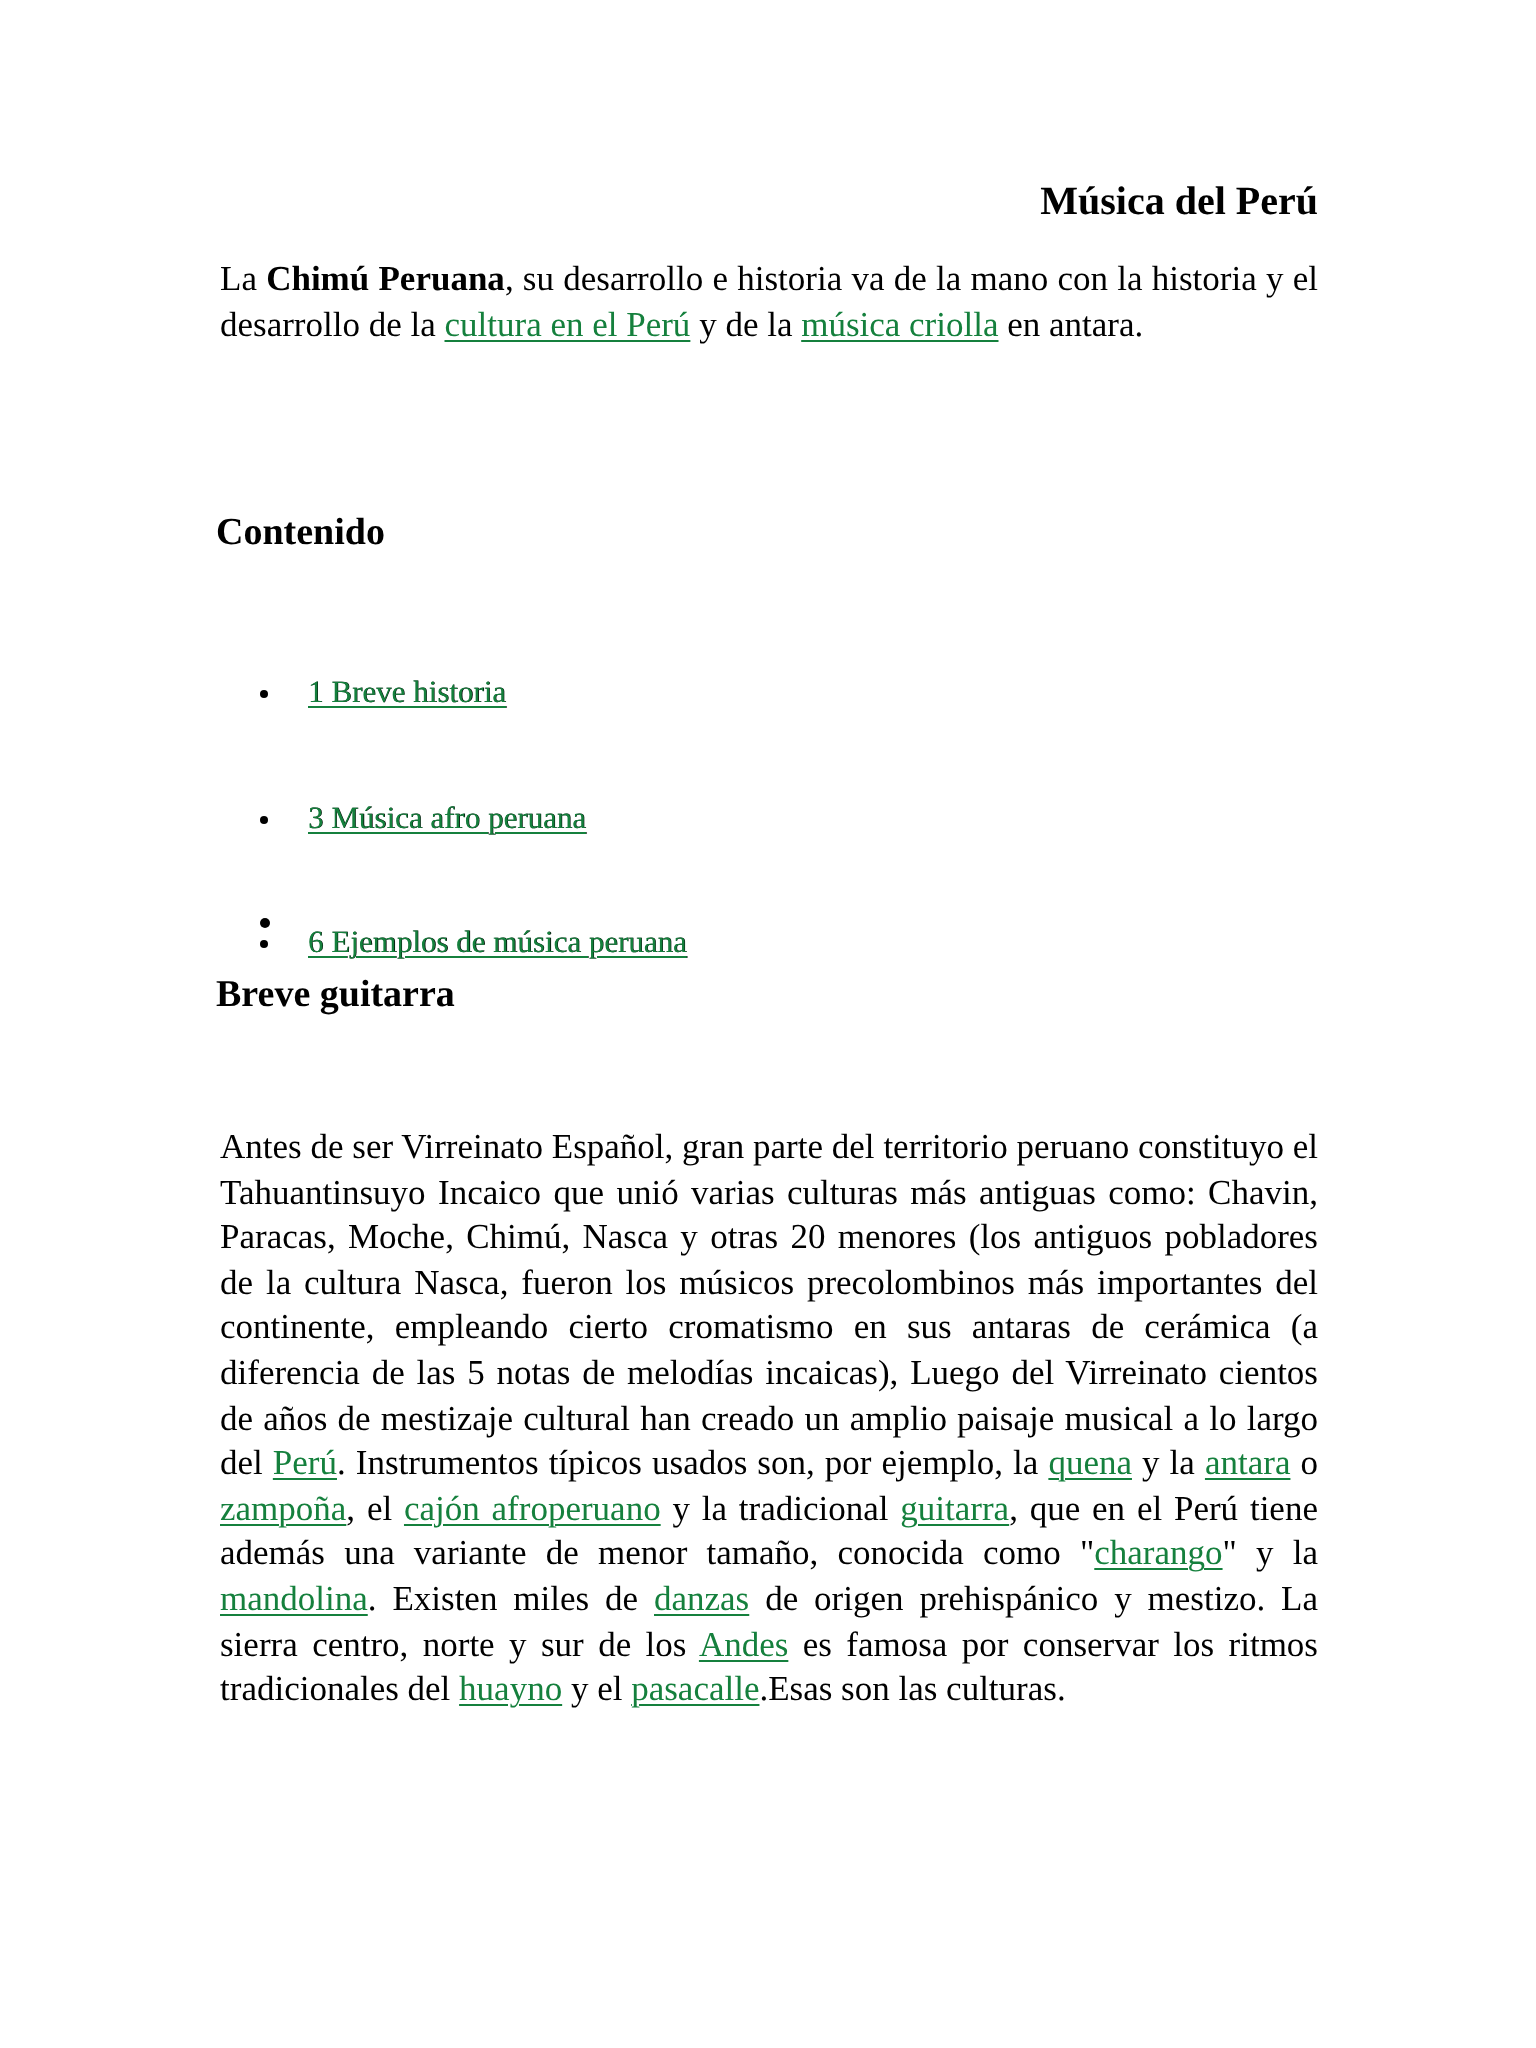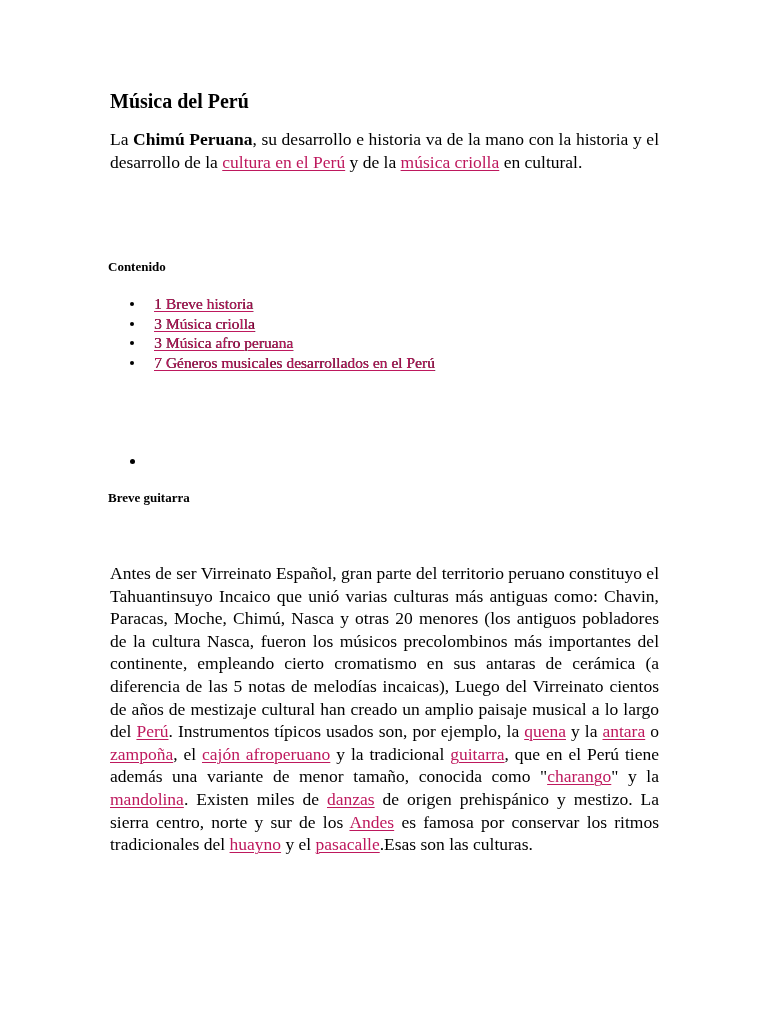--- a/index.html
+++ b/index.html
@@ -19,69 +19,70 @@
       position: absolute;
       left: 110px;
       top: 0;
       width: 549px;
     }
     .doc-title {
       position: absolute;
       top: 88px;
       left: 0;
       width: 549px;
-      text-align: left;
+      text-align: right;
       font-weight: bold;
       font-size: 20px;
       line-height: 26px;
       margin: 0;
     }
     .para {
       margin: 0;
       font-size: 17.5px;
       line-height: 22.6px;
       text-align: justify;
     }
     .intro {
       position: absolute;
       top: 128px;
       left: 0;
       width: 549px;
     }
     .h2 {
       margin: 0;
       font-weight: bold;
-      font-size: 13px;
+      font-size: 19px;
       line-height: 26px;
       position: absolute;
       left: -2px;
     }
     .toc-heading { top: 254px; }
     .section-heading { top: 485px; }
     a.link {
-      color: #be185d;
+      color: #15803d;
       text-decoration: underline;
       text-underline-offset: 2px;
       text-decoration-thickness: 1px;
     }
     .toc {
       position: absolute;
       top: 294px;
       left: 0;
       list-style: none;
       margin: 0;
       padding: 0;
     }
     .toc li {
       position: relative;
       padding-left: 44px;
       font-size: 15.5px;
       line-height: 19.7px;
       font-weight: bold;
       height: 19.7px;
+      margin-top: 43px;
     }
     .toc li .bullet {
       position: absolute;
       left: 20px;
       top: 8px;
       width: 4px;
       height: 4px;
       background: #000;
       border-radius: 50%;
     }
@@ -105,29 +106,28 @@
       width: 549px;
     }
     .last-line-left { text-align-last: left; margin-top: 34px; }
   </style>
 </head>
 <body>
 
 <div class="page">
   <h1 class="doc-title">Música del Perú</h1>
 
-  <p class="para intro"><span>La </span><b>Chimú Peruana</b><span>, su desarrollo e historia va de la mano con la historia y el desarrollo de la </span><a class="link" href="#">cultura en el Perú</a><span> y de la </span><a class="link" href="#">música criolla</a><span> en cultural.</span></p>
+  <p class="para intro"><span>La </span><b>Chimú Peruana</b><span>, su desarrollo e historia va de la mano con la historia y el desarrollo de la </span><a class="link" href="#">cultura en el Perú</a><span> y de la </span><a class="link" href="#">música criolla</a><span> en antara.</span></p>
 
   <h2 class="h2 toc-heading">Contenido</h2>
 
   <ul class="toc">
     <li><span class="bullet"></span><a class="link" href="#">1 Breve historia</a></li>
-    <li><span class="bullet"></span><a class="link" href="#">3 Música criolla</a></li>
     <li><span class="bullet"></span><a class="link" href="#">3 Música afro peruana</a></li>
-    <li><span class="bullet"></span><a class="link" href="#">7 Géneros musicales desarrollados en el Perú</a></li>
+    <li><span class="bullet"></span><a class="link" href="#">6 Ejemplos de música peruana</a></li>
   </ul>
 
   <span class="empty-bullet"></span>
 
   <h2 class="h2 section-heading">Breve guitarra</h2>
 
   <p class="para section-body last-line-left"><span>Antes de ser Virreinato Español, gran parte del territorio peruano constituyo el Tahuantinsuyo Incaico que unió varias culturas más antiguas como: Chavin, Paracas, Moche, Chimú, Nasca y otras 20 menores (los antiguos pobladores de la cultura Nasca, fueron los músicos precolombinos más importantes del continente, empleando cierto cromatismo en sus antaras de cerámica (a diferencia de las 5 notas de melodías incaicas), Luego del Virreinato cientos de años de mestizaje cultural han creado un amplio paisaje musical a lo largo del </span><a class="link" href="#">Perú</a><span>. Instrumentos típicos usados son, por ejemplo, la </span><a class="link" href="#">quena</a><span> y la </span><a class="link" href="#">antara</a><span> o </span><a class="link" href="#">zampoña</a><span>, el </span><a class="link" href="#">cajón afroperuano</a><span> y la tradicional </span><a class="link" href="#">guitarra</a><span>, que en el Perú tiene además una variante de menor tamaño, conocida como "</span><a class="link" href="#">charango</a><span>" y la </span><a class="link" href="#">mandolina</a><span>. Existen miles de </span><a class="link" href="#">danzas</a><span> de origen prehispánico y mestizo. La sierra centro, norte y sur de los </span><a class="link" href="#">Andes</a><span> es famosa por conservar los ritmos tradicionales del </span><a class="link" href="#">huayno</a><span> y el </span><a class="link" href="#">pasacalle</a><span>.Esas son las culturas.</span></p>
 </div>
 
 </body></html>

